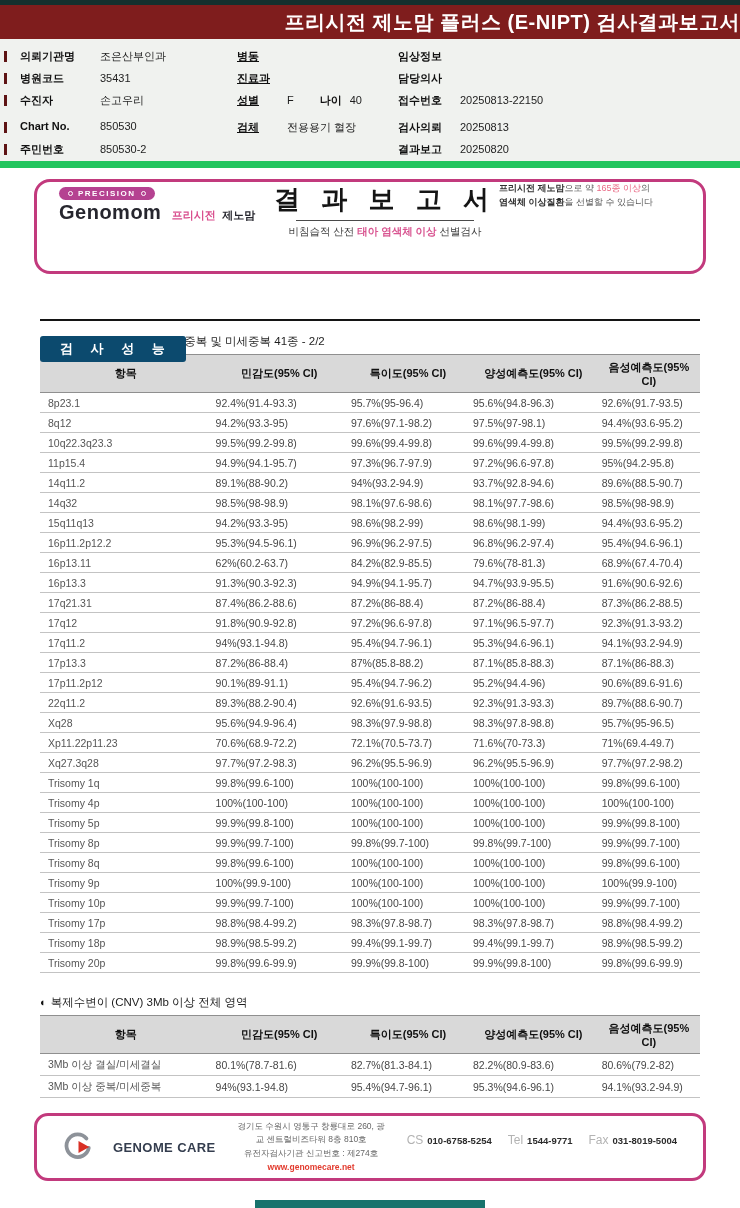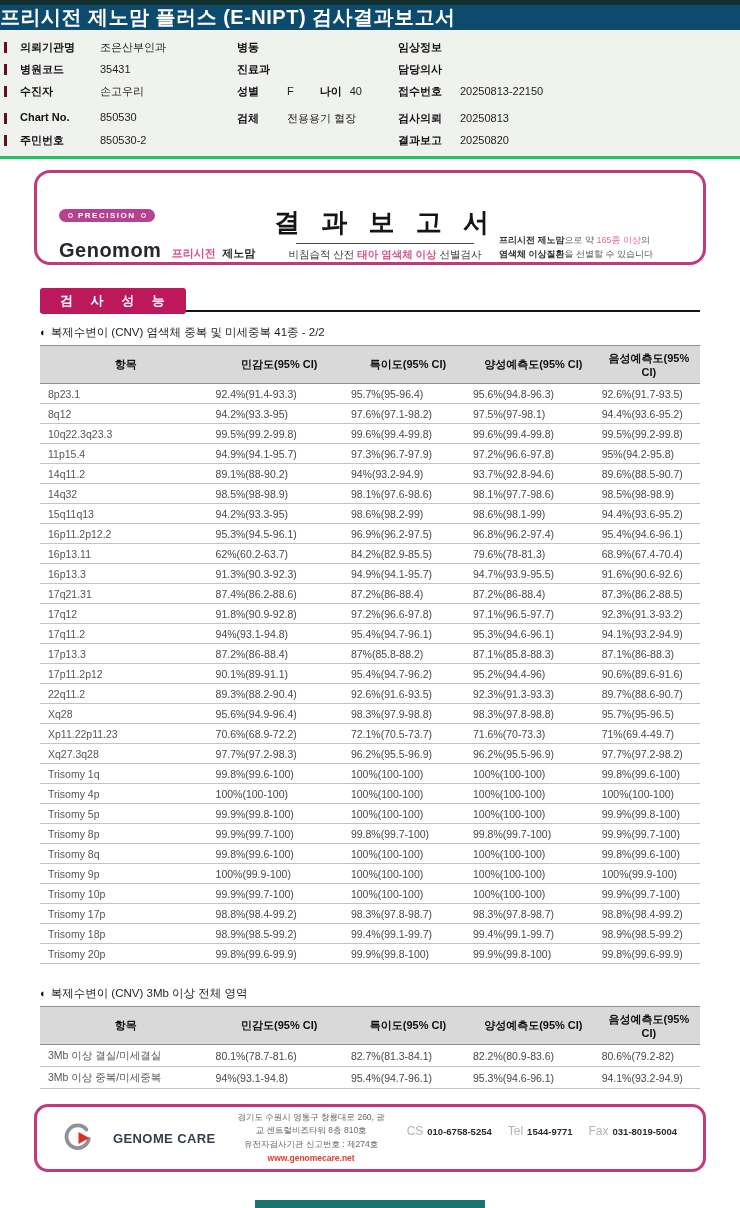--- a/index.html
+++ b/index.html
@@ -2,69 +2,69 @@
 <html><head>
 <meta charset="utf-8">
 <style>
   * { margin:0; padding:0; box-sizing:border-box; }
   body {
     width:740px; height:1208px; position:relative; overflow:hidden;
     background:#ffffff; font-family:"Liberation Sans","DejaVu Sans",sans-serif;
     color:#222;
   }
   .top-bar { height:5px; background:#14302e; }
-  .banner { height:25px; background:#0c4a6e; display:flex; align-items:center; justify-content:flex-start; }
+  .banner { height:34px; background:#7f1d1d; display:flex; align-items:center; justify-content:flex-end; }
   .banner .title { color:#fff; font-size:20px; font-weight:bold; letter-spacing:0.5px; }
 
   
-  .info-panel { position:relative; height:129px; background:#f0f2ef; border-bottom:3px solid #22c55e; }
+  .info-panel { position:relative; height:129px; background:#f0f2ef; border-bottom:7px solid #22c55e; }
   .info-col { position:absolute; top:10px; font-size:11px; }
   .info-col.c1 { left:20px; width:215px; }
   .info-col.c2 { left:237px; width:158px; }
   .info-col.c3 { left:398px; width:330px; }
   .info-row { position:relative; display:flex; align-items:baseline; height:22px; }
   .info-row.gap { margin-top:5px; }
   .c1 .info-row::before { content:""; position:absolute; left:-16px; top:2px; width:3px; height:11px; background:#5e1414; }
   .info-label { font-weight:bold; color:#101010; flex:0 0 auto; }
   .c1 .info-label { width:80px; }
-  .c2 .info-label { width:50px; }
+  .c2 .info-label { width:50px;text-decoration:underline; }
   .c3 .info-label { width:62px; }
   .info-value { color:#1d1d1d; }
   .inline-pair .info-label2 { font-weight:bold; color:#101010; margin-left:26px; margin-right:8px; }
 
   
   .report-box {
     margin:11px 34px 0; height:95px; border:3px solid #c23a7d; border-radius:16px;
-    display:flex; align-items:flex-end; padding:0 22px; background:#fff;
+    display:flex; align-items:flex-start; padding:0 22px; background:#fff;
   }
   .logo-block { width:212px; }
   .precision-badge {
     display:inline-flex; align-items:center; gap:5px; background:#b54291; color:#fff;
     font-size:8px; font-weight:bold; letter-spacing:1.5px; padding:2px 9px; border-radius:9px;
   }
   .precision-badge .dot { width:5px; height:5px; border:1px solid #fff; border-radius:50%; display:inline-block; }
-  .brand-line { margin-top:17px; white-space:nowrap; }
+  .brand-line { margin-top:1px; white-space:nowrap; }
   .brand-name { font-size:20px; font-weight:bold; color:#26262e; letter-spacing:0.5px; }
   .brand-kr-pink { font-size:11px; font-weight:bold; color:#d94f8e; margin-left:6px; }
   .brand-kr-dark { font-size:11px; font-weight:bold; color:#26262e; margin-left:2px; }
   .center-block { flex:1; text-align:center; }
   .report-title { font-size:26px; font-weight:bold; color:#151515; letter-spacing:7px; }
   .report-title-underline { width:178px; border-bottom:1.5px solid #4a4a4a; margin:3px auto 4px; }
   .report-caption { font-size:10.5px; color:#3c3c3c; }
   .report-caption .hl { color:#d95591; font-weight:bold; }
   .note-block { width:182px; font-size:9px; color:#555; line-height:1.55; }
   .note-block .b { font-weight:bold; color:#2f2f2f; }
   .note-block .pink { color:#e96a85; }
 
   
   .section-head { position:relative; margin:23px 40px 0; height:24px; }
   .section-head .sec-line { position:absolute; left:0; right:0; bottom:0; border-bottom:2px solid #141414; }
   .section-box {
-    position:relative; z-index:1; display:inline-block; background:#be185d; color:#fff;
-    font-size:13px; font-weight:bold; letter-spacing:7px; padding:4px 14px 4px 20px; border-radius:3px;
+    position:relative; z-index:1; display:inline-block; background:#0c4a6e; color:#fff;
+    font-size:13px; font-weight:bold; letter-spacing:7px; padding:4px 14px 4px 20px; border-radius:3px;margin-top:39px;
   }
   .table-caption { margin:13px 40px 5px; font-size:11.5px; color:#1d1d1d; }
   .table-caption .half-icon { font-size:11px; margin-right:4px; color:#111; }
   .table-caption-2 { margin-top:22px; }
 
   
   table.perf { width:660px; margin:0 40px; border-collapse:collapse; table-layout:fixed; font-size:10.5px; }
   table.perf col.c-item { width:26%; }
   table.perf col.c-sens { width:20.5%; }
   table.perf col.c-spec { width:18.5%; }

